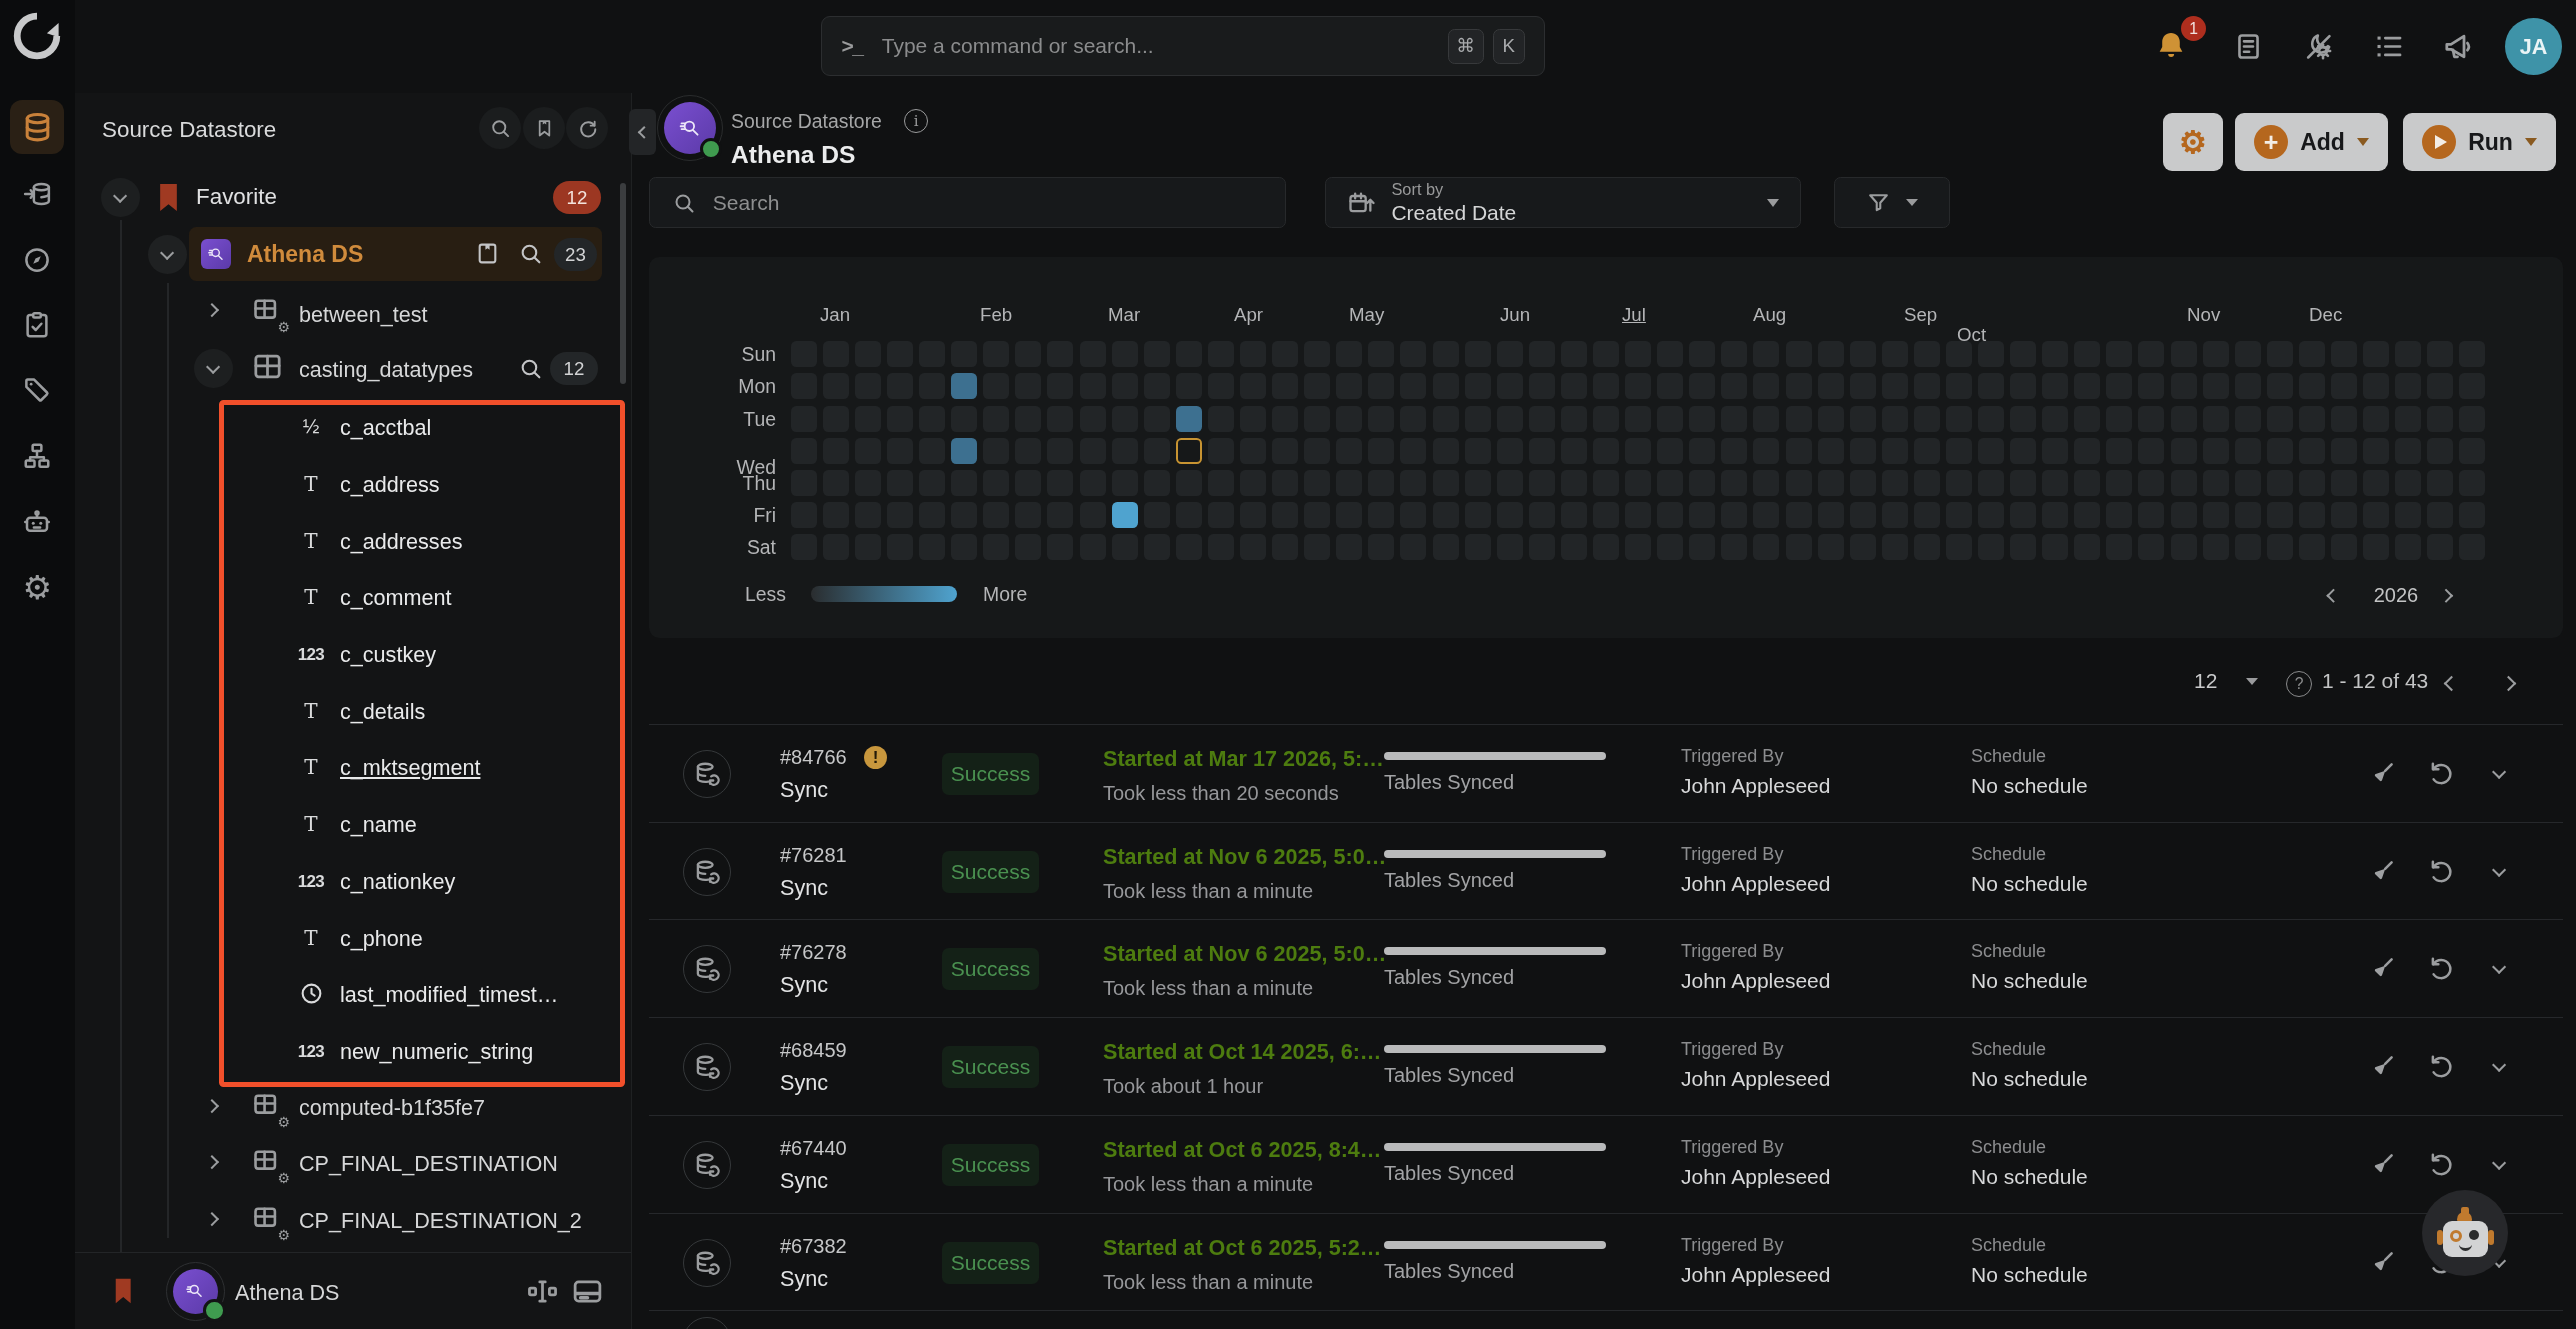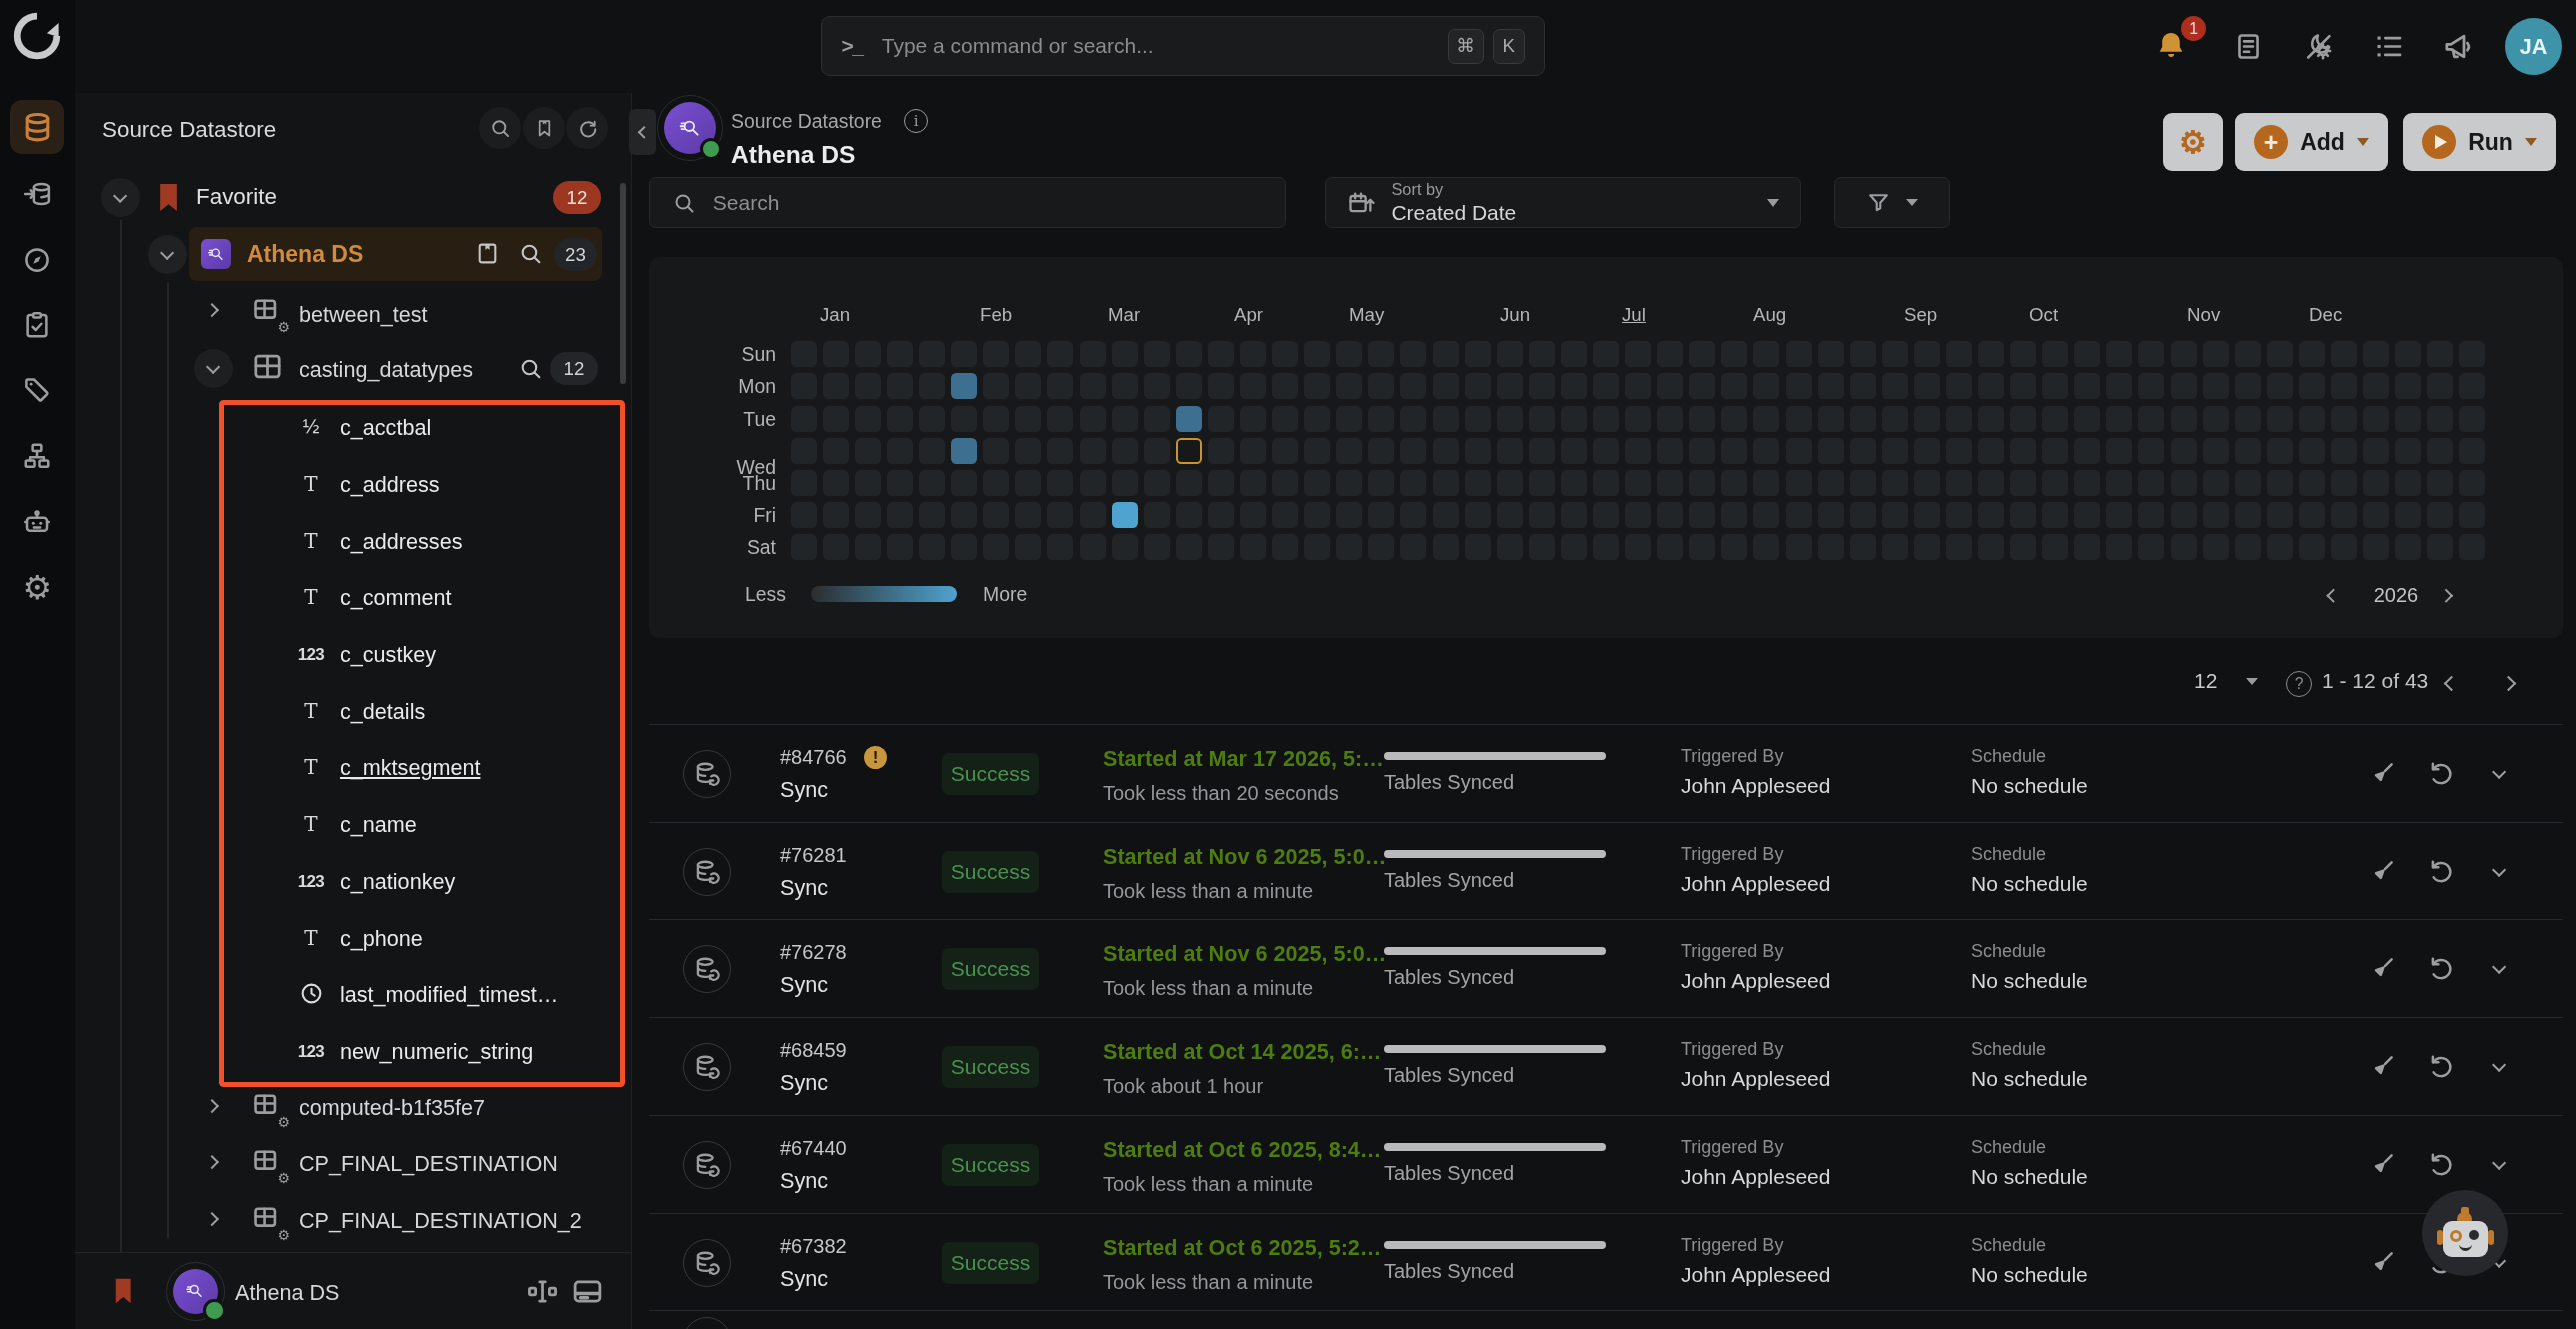--- a/index.html
+++ b/index.html
@@ -454,21 +454,21 @@
     <div id="hm-months">
         <div class="hm-month" style="left: 171px;">Jan</div>
         <div class="hm-month" style="left: 331px;">Feb</div>
         <div class="hm-month" style="left: 459px;">Mar</div>
         <div class="hm-month" style="left: 585px;">Apr</div>
         <div class="hm-month" style="left: 700px;">May</div>
         <div class="hm-month" style="left: 851px;">Jun</div>
         <div class="hm-month" style="left: 973px; text-decoration: underline;">Jul</div>
         <div class="hm-month" style="left: 1104px;">Aug</div>
         <div class="hm-month" style="left: 1255px;">Sep</div>
-        <div class="hm-month" style="left: 1380px;">Oct</div>
+        <div class="hm-month" style="left: 1308px; margin-top: 20px;">Oct</div>
         <div class="hm-month" style="left: 1538px;">Nov</div>
         <div class="hm-month" style="left: 1660px;">Dec</div>
       </div>
     <div id="hm-days">
         <div class="hm-day" style="left: 37px; top: 84px;">Sun</div>
         <div class="hm-day" style="left: 37px; top: 116px;">Mon</div>
         <div class="hm-day" style="left: 37px; top: 149px;">Tue</div>
         <div class="hm-day" style="left: 37px; top: 181px; margin-top: 16px;">Wed</div>
         <div class="hm-day" style="left: 37px; top: 213px;">Thu</div>
         <div class="hm-day" style="left: 37px; top: 245px;">Fri</div>

